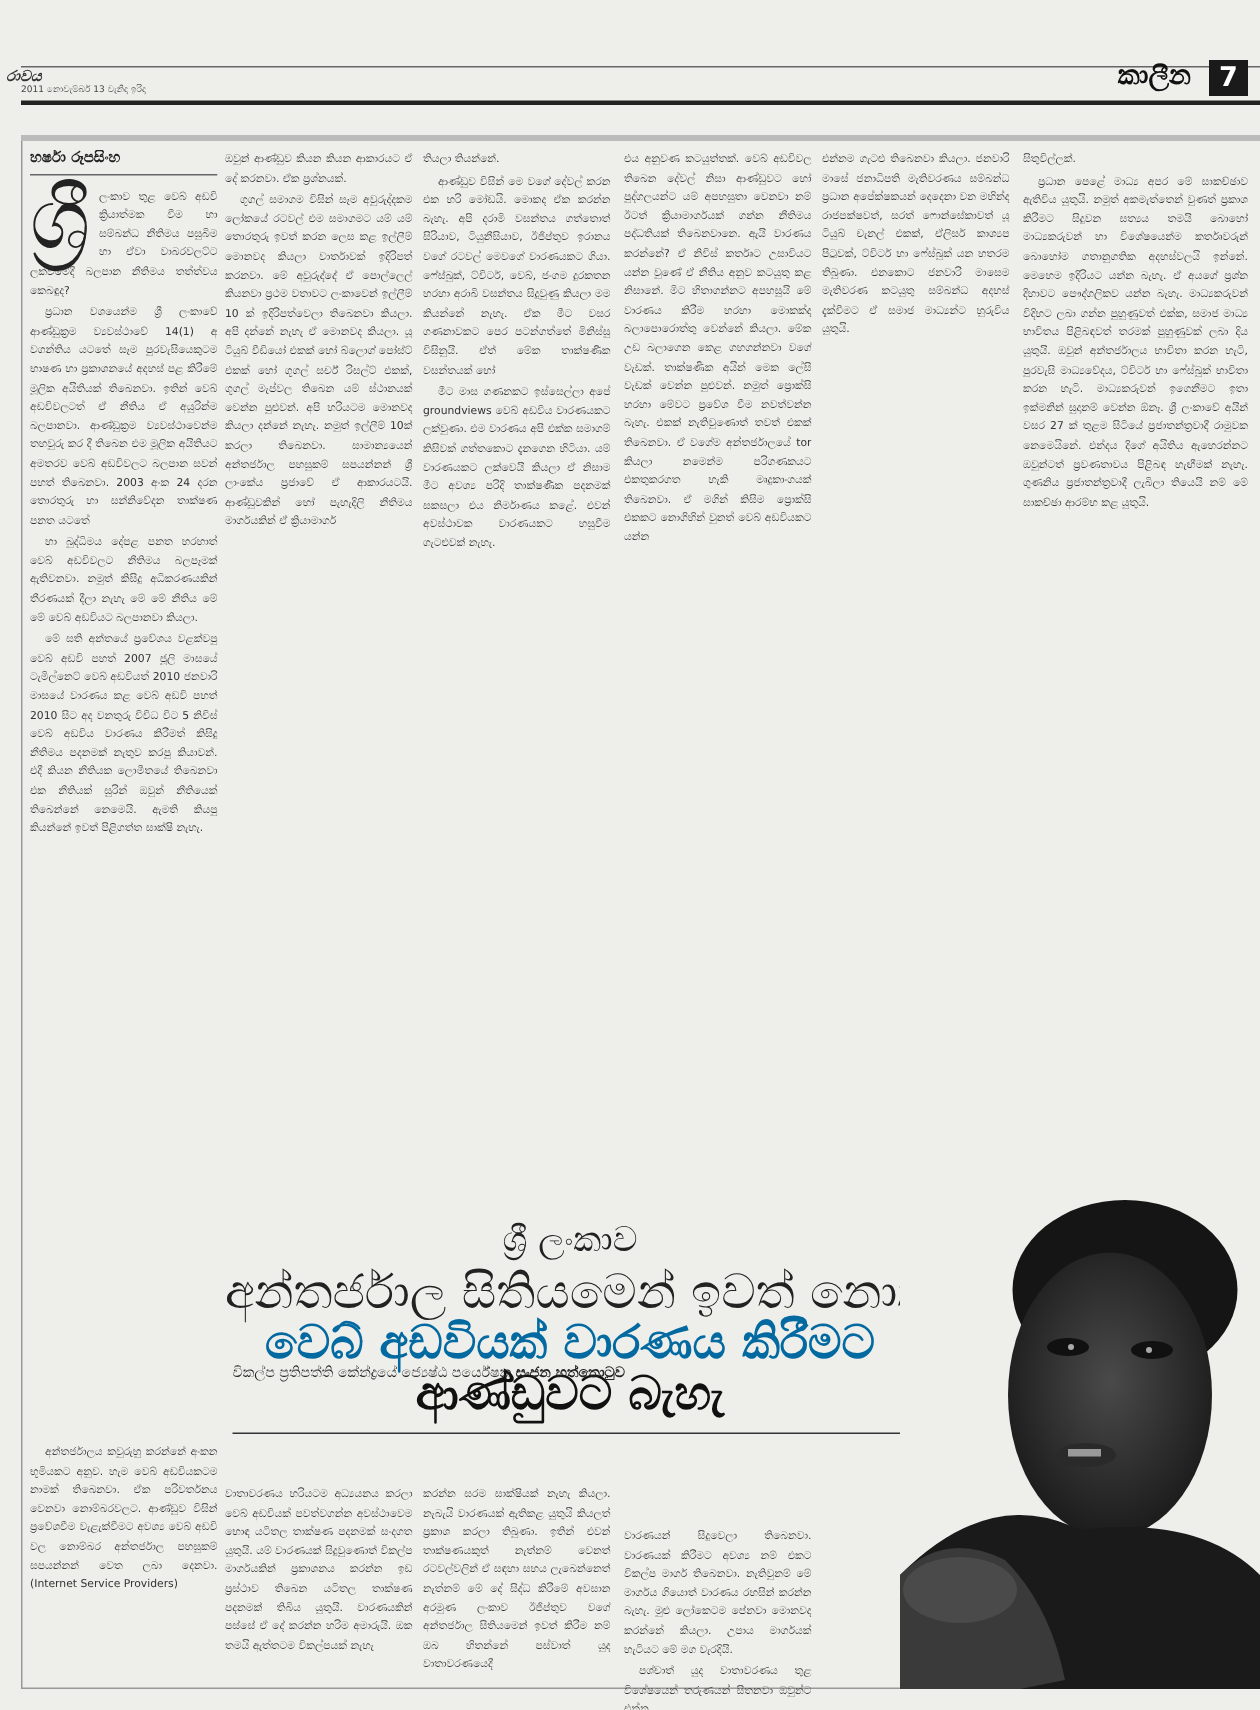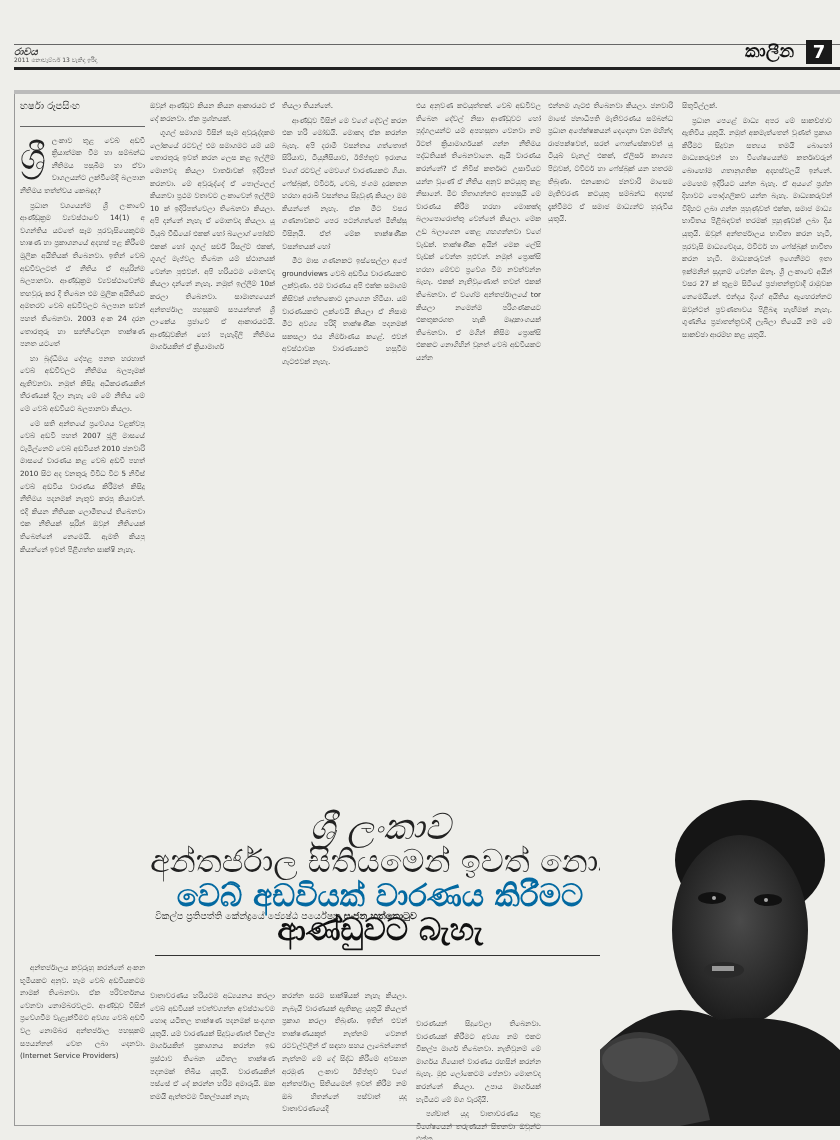--- a/index.html
+++ b/index.html
@@ -1,31 +1,31 @@
 <!DOCTYPE html>
 <html><head>
 <meta charset="utf-8">
 <style>
   html,body{margin:0;padding:0;}
   body{width:840px;height:1140px;background:#eeeeea;position:relative;overflow:hidden;font-family:"DejaVu Sans",sans-serif;color:#222;}
   .masthead{position:absolute;left:0;top:0;width:840px;height:60px;}
   .top-rule{position:absolute;left:14px;top:44px;width:826px;height:1px;background:#666;}
-  .brand{position:absolute;left:14px;top:46px;font-family:Liberation Sans, sans-serif;font-style:italic;font-size:10px;font-weight:bold;color:#333;text-align:center;}
+  .brand{position:absolute;left:4px;top:46px;font-family:Liberation Sans, sans-serif;font-style:italic;font-size:10px;font-weight:bold;color:#333;text-align:center;}
   .dateline{position:absolute;left:14px;top:56px;font-size:6px;color:#444;}
   .section-label{position:absolute;right:46px;top:40px;font-size:18px;font-weight:bold;color:#111;}
   .page-num{position:absolute;right:8px;top:40px;width:26px;height:24px;background:#1a1a1a;color:#fff;font-size:18px;font-weight:bold;text-align:center;line-height:24px;}
   .head-rule{position:absolute;left:14px;top:67px;width:826px;height:3px;background:#222;}
   .frame{position:absolute;left:14px;top:90px;width:826px;height:1036px;border:1px solid #999;border-right:none;box-sizing:border-box;}
   .frame-top{position:absolute;left:14px;top:90px;width:826px;height:4px;background:#bbb;}
   .col{position:absolute;font-size:7.2px;line-height:12.6px;color:#333;text-align:justify;overflow:hidden;}
   .col p{margin:0 0 2px 0;text-indent:10px;}
-  .author{font-size:10px;font-weight:normal;color:#222;border-bottom:1px solid #666;padding-bottom:13px;margin-bottom:8px;}
-  .dropcap{float:left;font-family:"DejaVu Serif",serif;font-size:36px;line-height:40px;margin:2px 6px 0 0;color:#222;}
+  .author{font-size:10px;font-weight:bold;color:#222;border-bottom:1px solid #666;padding-bottom:3px;margin-bottom:8px;}
+  .dropcap{float:left;font-family:"DejaVu Serif",serif;font-size:56px;line-height:40px;margin:2px 6px 0 0;color:#222;}
   .headline-block{position:absolute;left:150px;top:810px;width:460px;text-align:center;}
-  .hl1{font-size:36px;line-height:34px;color:#222;font-weight:normal;font-style:italic;}
+  .hl1{font-size:23px;line-height:34px;color:#222;font-weight:normal;}
   .hl2{font-size:32px;line-height:34px;color:#222;font-weight:normal;white-space:nowrap;}
   .hl3{font-size:31px;line-height:34px;font-weight:bold;color:#0369a1;white-space:nowrap;}
   .hl4{font-size:31px;line-height:34px;font-weight:bold;color:#111;}
   .byline-rule{position:absolute;left:155px;top:955px;width:450px;height:1px;background:#333;}
   .byline{position:absolute;left:155px;top:910px;width:450px;font-size:9.5px;color:#222;}
   .byline b{font-weight:bold;}
   .photo{position:absolute;left:600px;top:790px;width:240px;height:336px;overflow:hidden;background:#eeeeea;}
 </style>
 </head>
 <body>
@@ -38,21 +38,21 @@
   <div class="page-num">7</div>
   <div class="head-rule"></div>
 </div>
 
 <div class="frame"></div>
 <div class="frame-top"></div>
 
 <div class="col" style="left:20px;top:100px;width:125px;height:858px;">
   <div class="author">හර්ෂා රූපසිංහ</div>
   <span class="dropcap">ශ්‍රී</span>
-  <p style="text-indent:0">ලංකාව තුළ වෙබ් අඩවි ක්‍රියාත්මක වීම හා සම්බන්ධ නීතිමය පසුබිම හා ඒවා වාගලයන්ට ලක්වීමේදී බලපාන නීතිමය තත්ත්වය කෙබඳුද?</p>
+  <p style="text-indent:0">ලංකාව තුළ වෙබ් අඩවි ක්‍රියාත්මක වීම හා සම්බන්ධ නීතිමය පසුබිම හා ඒවා වාබරවලට්ට ලක්වීමේදී බලපාන නීතිමය තත්ත්වය කෙබඳුද?</p>
   <p>ප්‍රධාන වශයෙන්ම ශ්‍රී ලංකාවේ ආණ්ඩුක්‍රම ව්‍යවස්ථාවේ 14(1) අ වගන්තිය යටතේ සෑම පුරවැසියෙකුටම භාෂණ හා ප්‍රකාශනයේ අදහස් පළ කිරීමේ මූලික අයිතියක් තිබෙනවා. ඉතින් වෙබ් අඩවිවලටත් ඒ නීතිය ඒ අයුරින්ම බලපානවා. ආණ්ඩුක්‍රම ව්‍යවස්ථාවෙන්ම තහවුරු කර දී තිබෙන එම මූලික අයිතියට අමතරව වෙබ් අඩවිවලට බලපාන සවන් පහත් තිබෙනවා. 2003 අංක 24 දරන තොරතුරු හා සන්නිවේදන තාක්ෂණ පනත යටතේ</p>
   <p>හා බුද්ධිමය දේපළ පනත හරහාත් වෙබ් අඩවිවලට නීතිමය බලපෑමක් ඇතිවනවා. නමුත් කිසිදු අධිකරණයකින් තීරණයක් දීලා නැහැ මේ මේ නීතිය මේ මේ වෙබ් අඩවියට බලපානවා කියලා.</p>
   <p>මේ සති අන්තයේ ප්‍රවේශය වළක්වපු වෙබ් අඩවි පහත් 2007 ජූලි මාසයේ ටැමිල්නෙට් වෙබ් අඩවියත් 2010 ජනවාරි මාසයේ වාරණය කළ වෙබ් අඩවි පහත් 2010 සිට අද වනතුරු විවිධ විට 5 නිවිස් වෙබ් අඩවිය වාරණය කිරීමත් කිසිදු නීතිමය පදනමක් නැතුව කරපු කියාවන්. එදී කියන නීතියක ලොමීතයේ තිබෙනවා එක නීතියක් සුරින් ඔවුන් නීතියෙක් තිබෙන්නේ නෙමෙයි. ඇමති කියපු කියන්නේ ඉවත් පිළිගත්ත සාක්ෂි නැහැ.</p>
 </div>
 
 <div class="col" style="left:150px;top:100px;width:125px;height:700px;">
   <p style="text-indent:0">ඔවුන් ආණ්ඩුව කියන කියන ආකාරයට ඒ දේ කරනවා. ඒක ප්‍රශ්නයක්.</p>
   <p>ගූගල් සමාගම විසින් සෑම අවුරුද්දකම ලෝකයේ රටවල් එම සමාගමට යම් යම් තොරතුරු ඉවත් කරන ලෙස කළ ඉල්ලීම් මොනවද කියලා වාර්තාවක් ඉදිරිපත් කරනවා. මේ අවුරුද්දේ ඒ පොල්ලෙල් කියනවා ප්‍රථම වතාවට ලංකාවෙන් ඉල්ලීම් 10 ක් ඉදිරිපත්වෙලා තිබෙනවා කියලා. අපි දන්නේ නැහැ ඒ මොනවද කියලා. යූ ටියුබ් වීඩියෝ එකක් හෝ බ්ලොග් පෝස්ට් එකක් හෝ ගූගල් සර්ච් රිසල්ට් එකක්, ගූගල් මැප්වල තිබෙන යම් ස්ථානයක් වෙන්න පුළුවන්. අපි හරියටම මොනවද කියලා දන්නේ නැහැ. නමුත් ඉල්ලීම් 10ක් කරලා තිබෙනවා. සාමාන්‍යයෙන් අන්තර්ජාල පහසුකම් සපයන්නන් ශ්‍රී ලාංකේය ප්‍රජාවේ ඒ ආකාරයටයි. ආණ්ඩුවකින් හෝ පැහැදිලි නීතිමය මාර්ගයකින් ඒ ක්‍රියාමාර්ග</p>
 </div>
 

